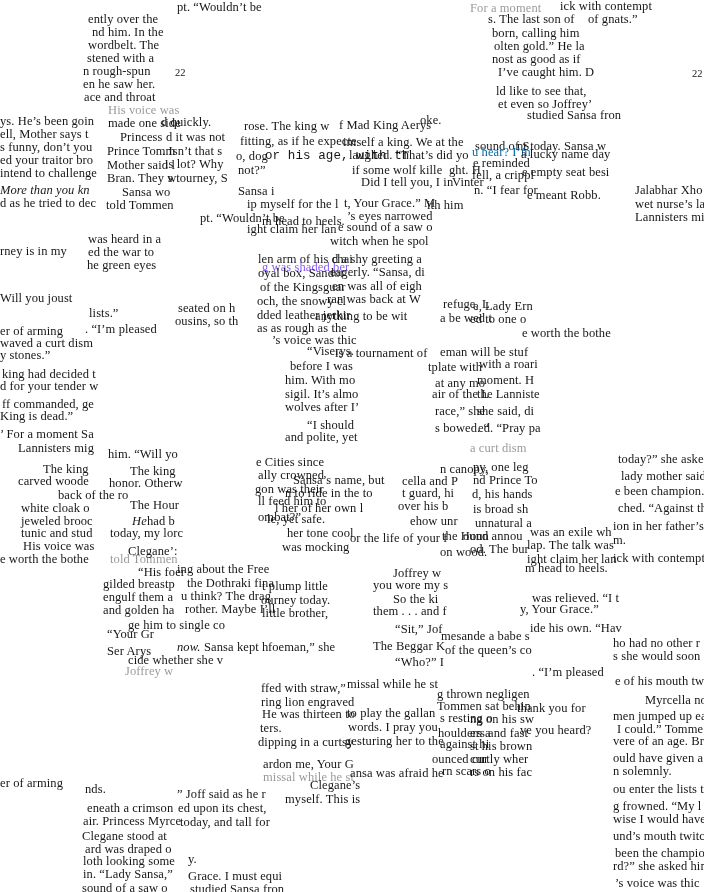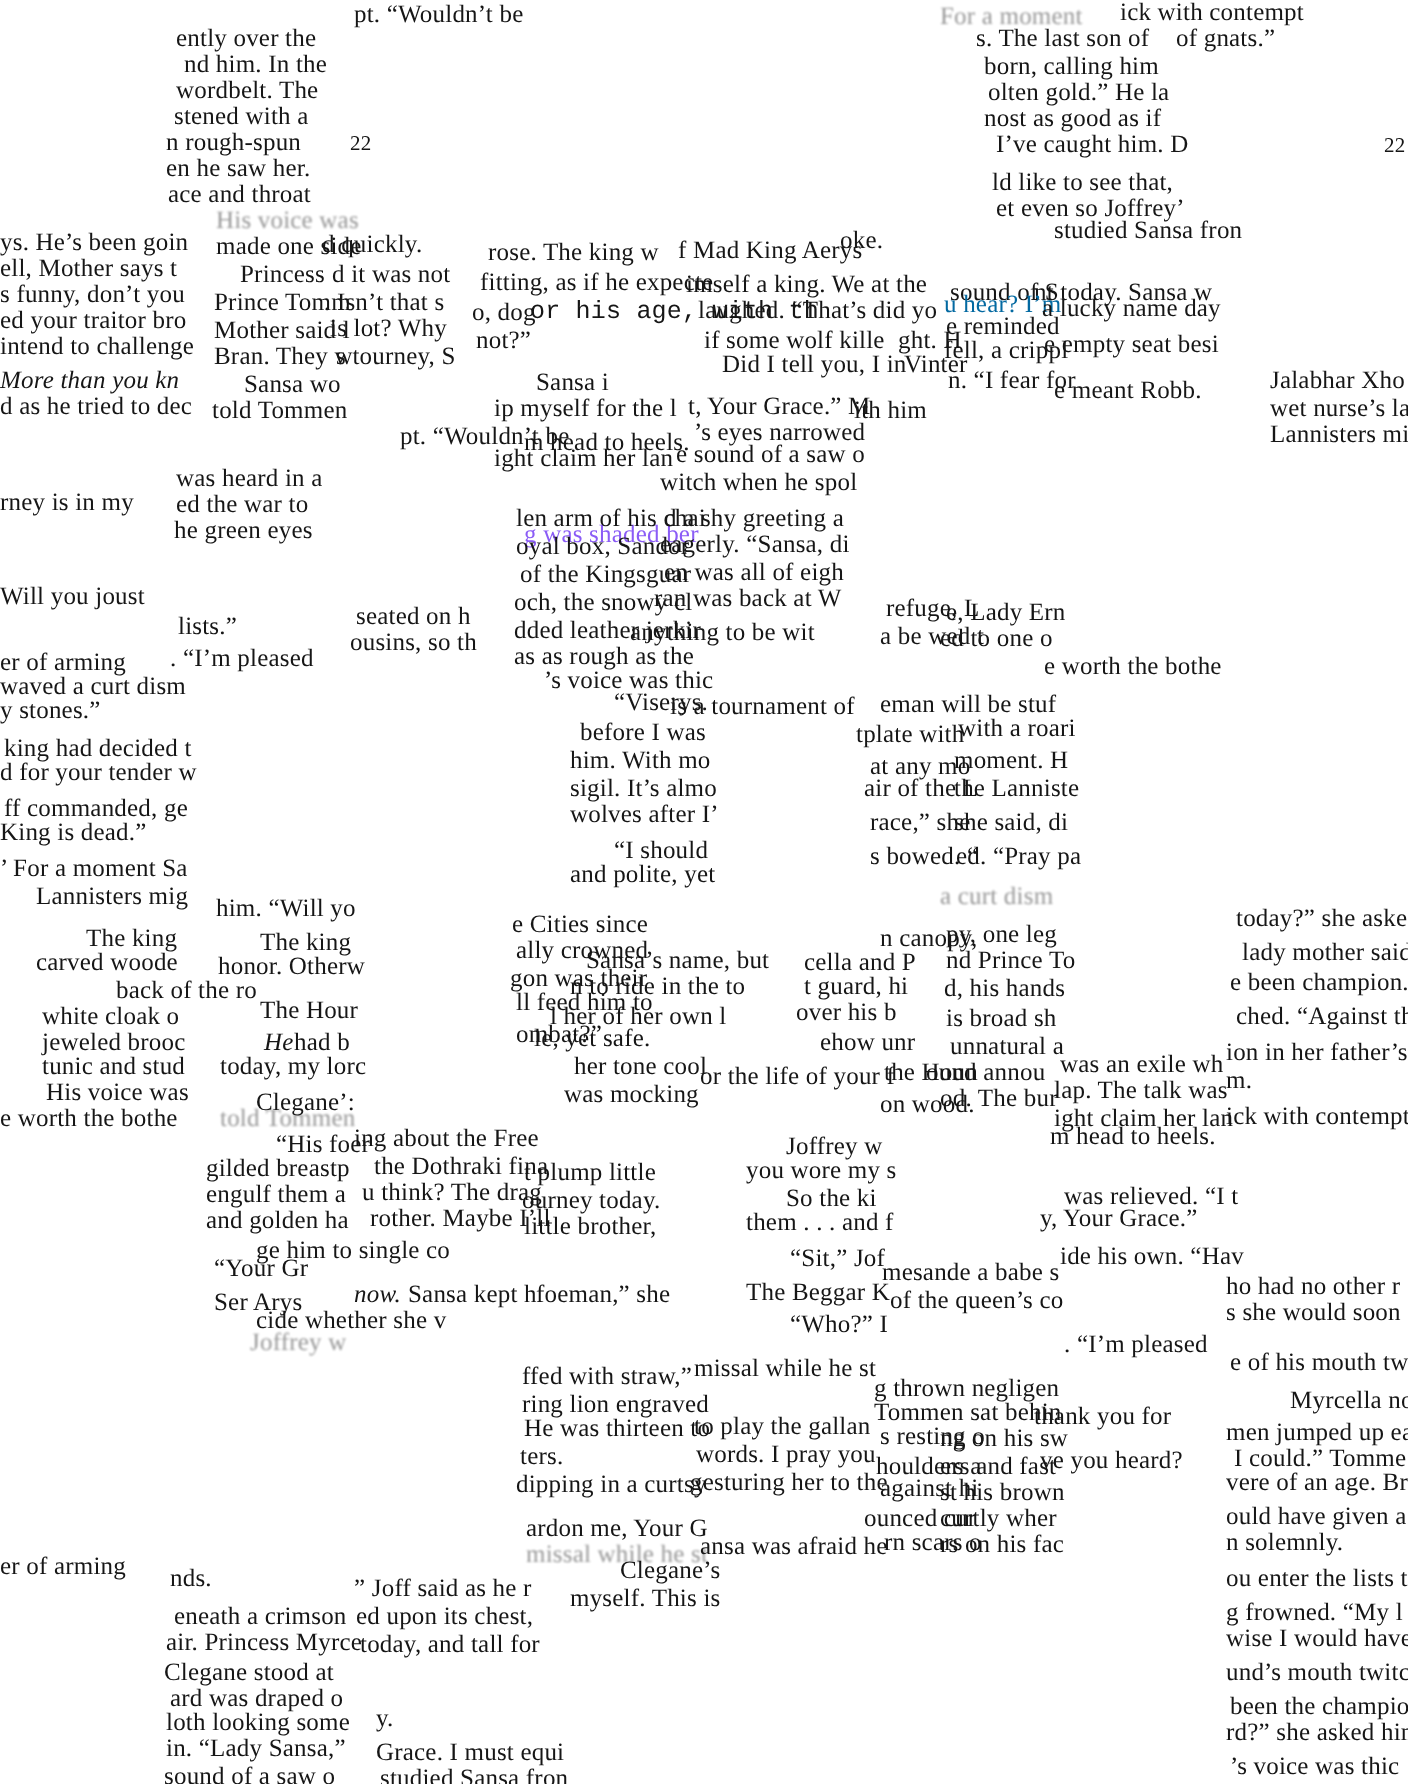--- a/index.html
+++ b/index.html
@@ -75,21 +75,21 @@
     <div class="run" style="left: 361px; top: 176px; color: rgb(22, 22, 22);">Did I tell you, I in</div>
     <div class="run" style="left: 452px; top: 176px; color: rgb(22, 22, 22);">Vinter</div>
     <div class="run" style="left: 473px; top: 157px; color: rgb(22, 22, 22);">e reminded</div>
     <div class="run" style="left: 472px; top: 169px; color: rgb(22, 22, 22);">fell, a crippl</div>
     <div class="run" style="left: 522px; top: 166px; color: rgb(22, 22, 22);">e empty seat besi</div>
     <div class="run" style="left: 474px; top: 184px; color: rgb(22, 22, 22);">n. “I fear for</div>
     <div class="run" style="left: 527px; top: 189px; color: rgb(22, 22, 22);">e meant Robb.</div>
     <div class="run" style="left: 635px; top: 184px; color: rgb(22, 22, 22);">Jalabhar Xho</div>
     <div class="run" style="left: 635px; top: 198px; color: rgb(22, 22, 22);">wet nurse’s la</div>
     <div class="run" style="left: 635px; top: 211px; color: rgb(22, 22, 22);">Lannisters mi</div>
-    <div class="run" style="left: 238px; top: 185px; color: rgb(22, 22, 22); margin-left: 30px;">Sansa i</div>
+    <div class="run" style="left: 238px; top: 185px; color: rgb(22, 22, 22);">Sansa i</div>
     <div class="run" style="left: 247px; top: 198px; color: rgb(22, 22, 22);">ip myself for the l</div>
     <div class="run" style="left: 344px; top: 197px; color: rgb(22, 22, 22);">t, Your Grace.” M</div>
     <div class="run" style="left: 427px; top: 199px; color: rgb(22, 22, 22);">ith him</div>
     <div class="run" style="left: 347px; top: 210px; color: rgb(22, 22, 22);">’s eyes narrowed</div>
     <div class="run" style="left: 262px; top: 215px; color: rgb(22, 22, 22);">m head to heels.</div>
     <div class="run" style="left: 247px; top: 223px; color: rgb(22, 22, 22);">ight claim her lan</div>
     <div class="run" style="left: 338px; top: 221px; color: rgb(22, 22, 22);">e sound of a saw o</div>
     <div class="run" style="left: 262px; top: 239px; color: #8b5cf6; margin-top: 22px;">g was shaded ber</div>
     <div class="run" style="left: 330px; top: 235px; color: rgb(22, 22, 22);">witch when he spol</div>
     <div class="run" style="left: 258px; top: 253px; color: rgb(22, 22, 22);">len arm of his chai</div>

